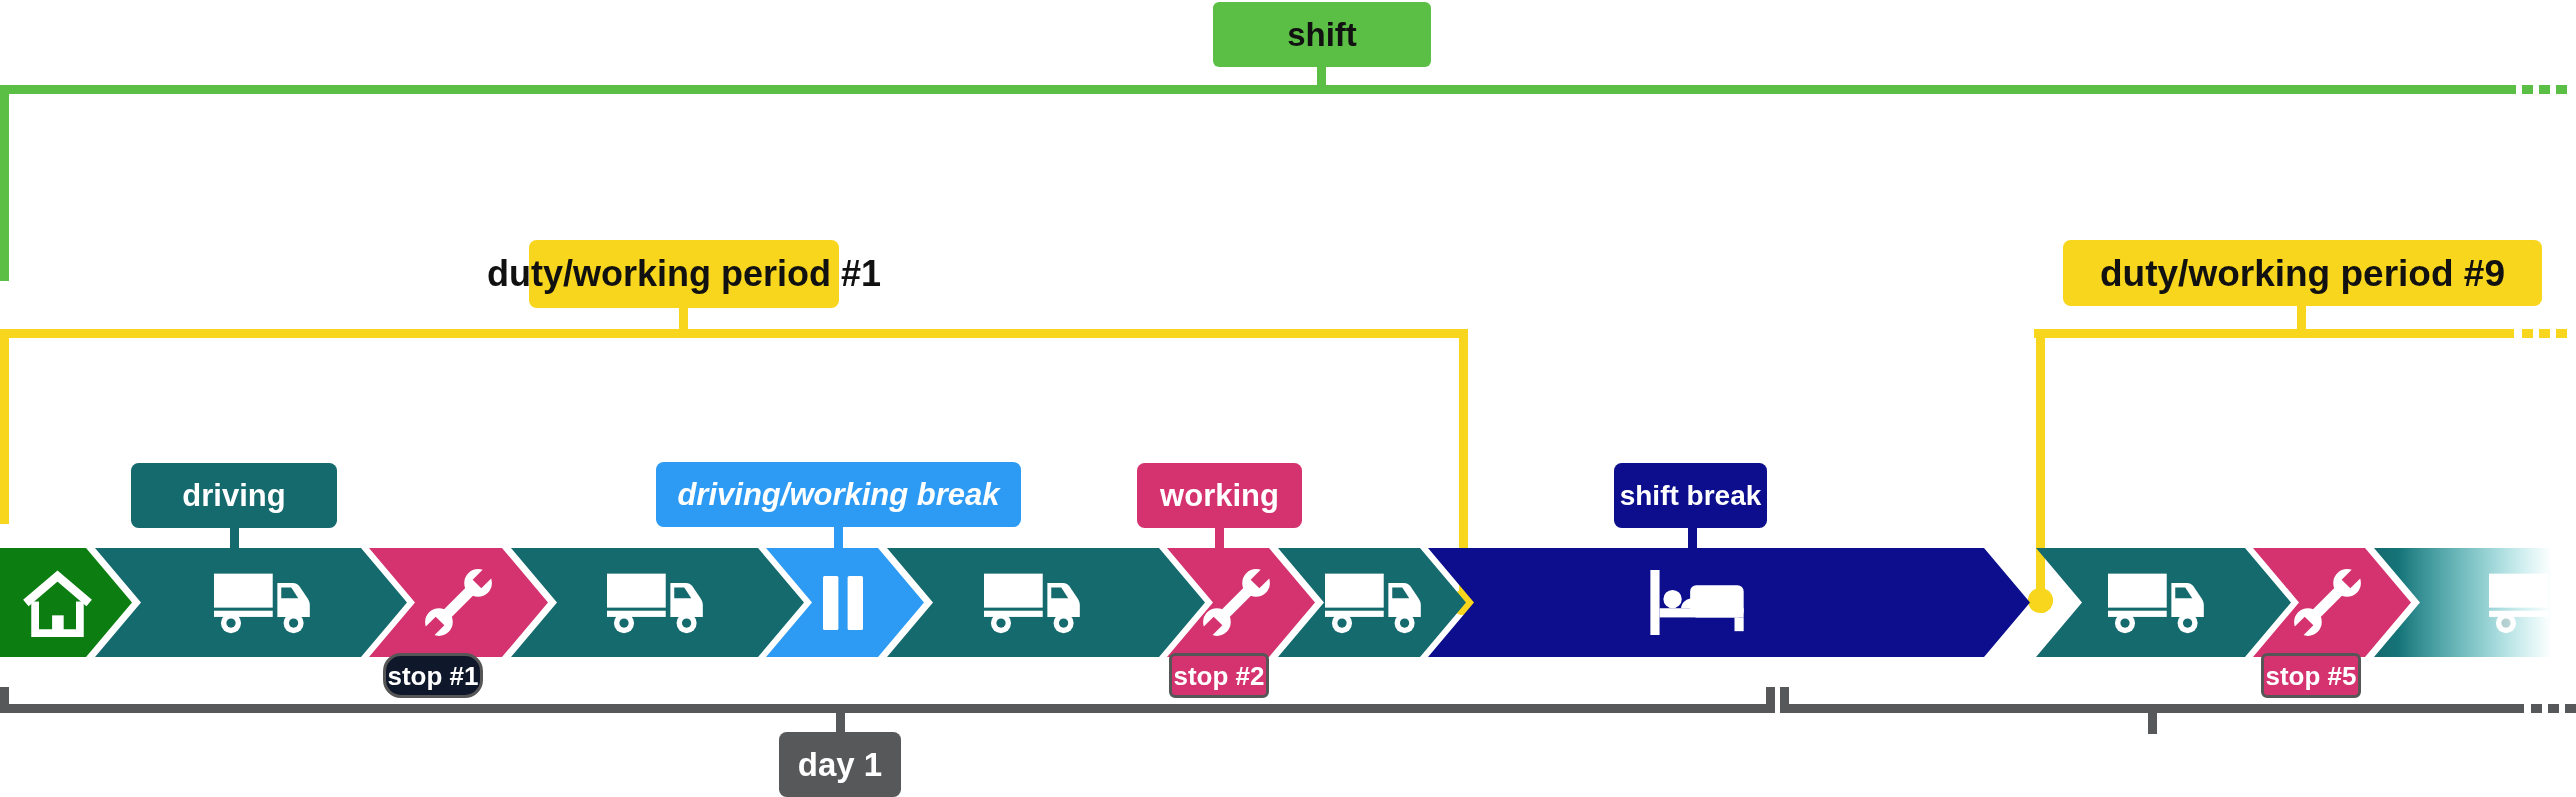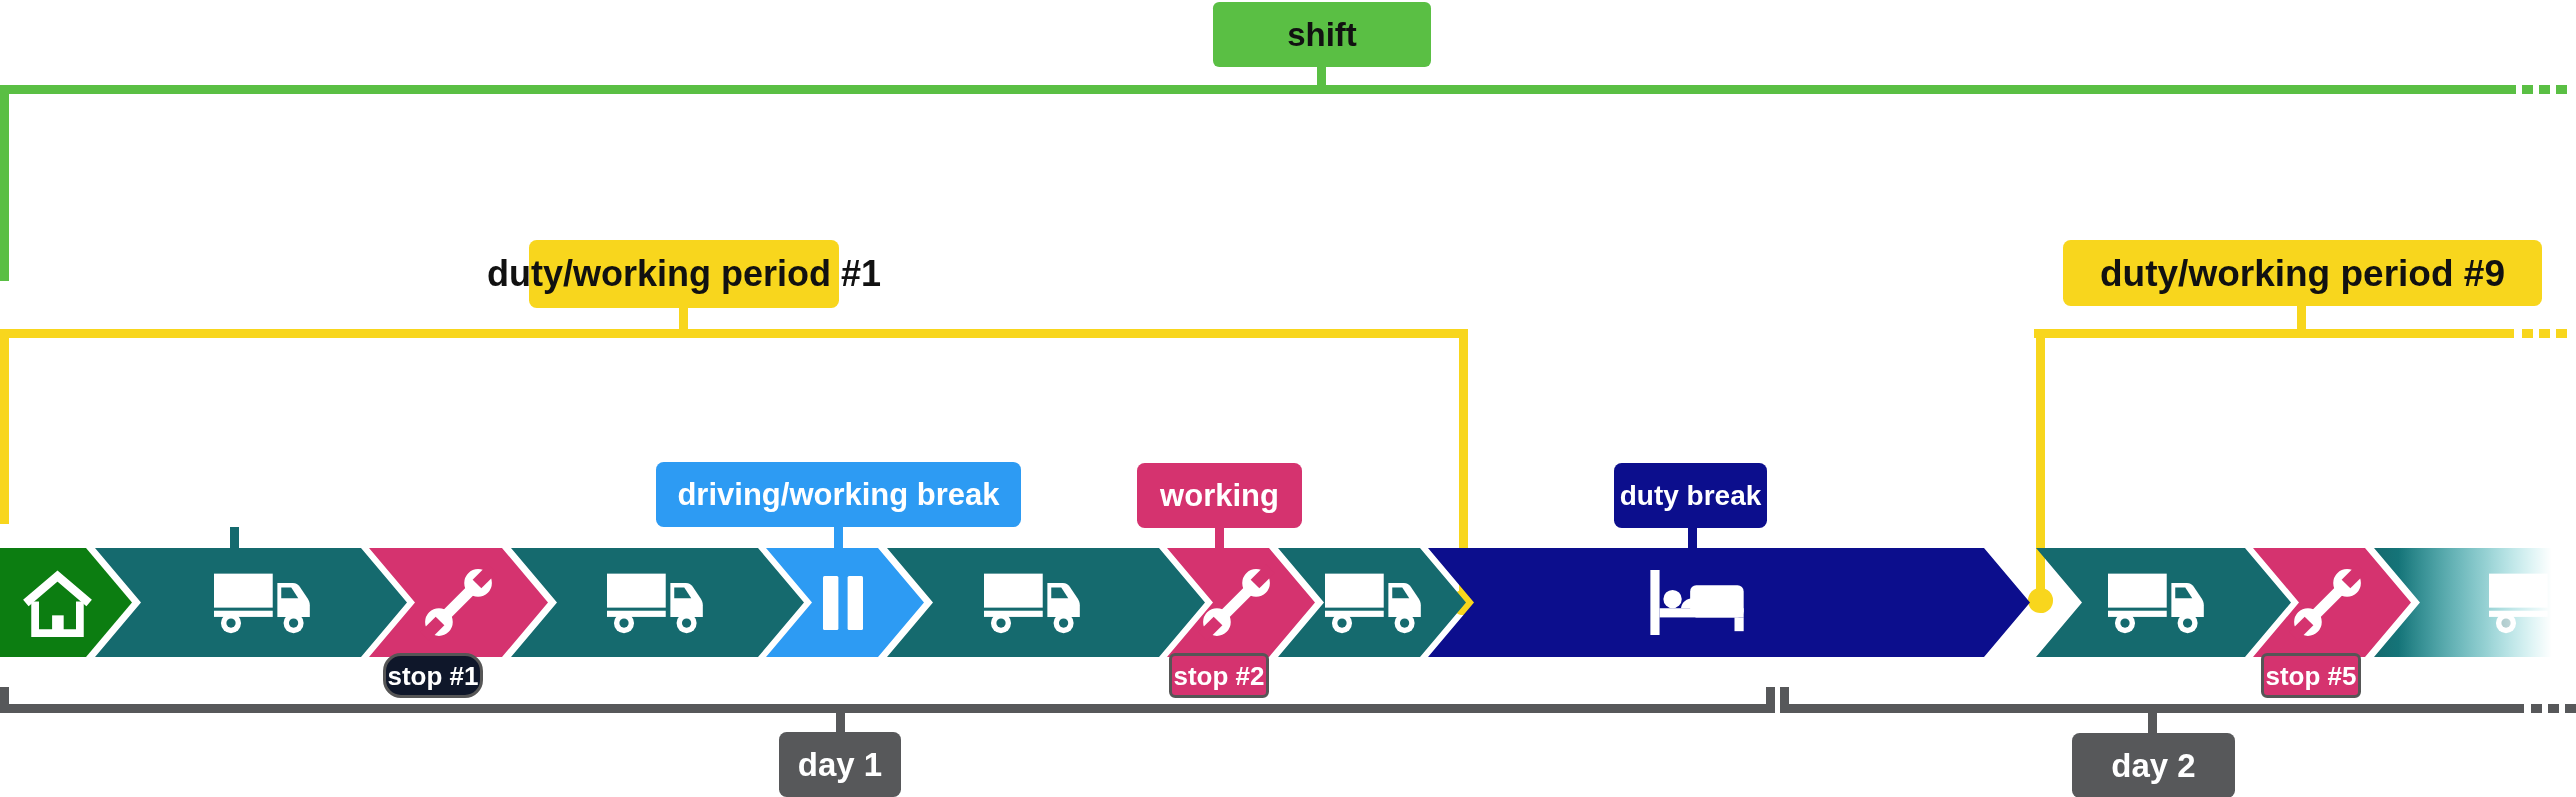--- a/index.html
+++ b/index.html
@@ -73,34 +73,37 @@
   <div class="dash" style="left: 2539px; top: 329px; width: 10.8px; height: 8.5px; background-color: rgb(248, 214, 29);"></div>
   <div class="dash" style="left: 2556px; top: 329px; width: 10.8px; height: 8.5px; background-color: rgb(248, 214, 29);"></div>
   <div class="vline" style="left: 2036px; top: 332px; width: 9.2px; height: 269px; background-color: rgb(248, 214, 29);"></div>
   <div class="dot" style="left: 2028px; top: 588px; width: 24.6px; height: 24.6px; background-color: rgb(248, 214, 29);"></div>
   <div class="stem" style="left: 2297px; top: 305px; width: 9.2px; height: 26px; background-color: rgb(248, 214, 29);"></div>
   <div class="label fs48" style="left: 2063px; top: 240px; width: 479px; height: 66px; background-color: rgb(248, 214, 29); color: rgb(17, 17, 17);">
     <span>duty/working period #9</span>
   </div>
 
   <div class="stem" style="left: 230px; top: 527px; width: 9.2px; height: 23px; background-color: rgb(21, 106, 110);"></div>
+  <div class="label fs40 white-text" style="left: 131px; top: 463px; width: 206px; height: 65px; background-color: rgb(21, 106, 110);">
+    <span>driving</span>
+  </div>
 
   <div class="stem" style="left: 834px; top: 526px; width: 9.2px; height: 24.6px; background-color: rgb(45, 155, 243);"></div>
-  <div class="label fs40 white-text" style="left: 656px; top: 462px; width: 365px; height: 65px; background-color: rgb(45, 155, 243);">
+  <div class="label fs40 white-text" style="left: 656px; top: 462px; width: 365px; height: 65px; background-color: rgb(45, 155, 243); font-style: italic;">
     <span>driving/working break</span>
   </div>
 
   <div class="stem" style="left: 1215px; top: 527px; width: 9.2px; height: 23px; background-color: rgb(213, 51, 111);"></div>
   <div class="label fs40 white-text" style="left: 1137px; top: 463px; width: 165px; height: 65px; background-color: rgb(213, 51, 111); text-align: center;">
     <span>working</span>
   </div>
 
   <div class="stem" style="left: 1688px; top: 527px; width: 9.2px; height: 23px; background-color: rgb(12, 14, 141);"></div>
   <div class="label fs36 white-text" style="left: 1614px; top: 463px; width: 153px; height: 65px; background-color: rgb(12, 14, 141);">
-    <span>duty break</span>
+    <span>shift break</span>
   </div>
 
   <div class="timeline" id="timeline">
       <div class="seg seg-first" style="left: 0px; width: 132px; --seg: #0c7d11; background: rgb(12, 125, 17);">
         <div class="seg-icon" style="left: 22px; top: 21px;"><svg viewBox="0 0 92 88" width="71" height="68">
      <path d="M5 44 L46 9 L87 44" fill="none" stroke="#fff" stroke-width="11" stroke-linejoin="miter"></path>
      <path d="M17 42 V83 H75 V42" fill="none" stroke="#fff" stroke-width="10"></path>
      <rect x="39" y="60" width="15" height="23" fill="#fff"></rect>
           </svg></div>
       </div>
@@ -247,18 +250,15 @@
   <div class="label fs46 white-text" style="left: 779px; top: 732px; width: 122px; height: 65px; background-color: rgb(87, 88, 90);">
     <span>day 1</span>
   </div>
 
   <div class="hline" style="left: 1780px; top: 704px; width: 744px; height: 9.2px; background-color: rgb(87, 88, 90);"></div>
   <div class="tick" style="left: 1780px; top: 687px; width: 9.2px; height: 26px; background-color: rgb(87, 88, 90);"></div>
   <div class="dash" style="left: 2531px; top: 704px; width: 10.8px; height: 9.2px; background-color: rgb(87, 88, 90);"></div>
   <div class="dash" style="left: 2548px; top: 704px; width: 10.8px; height: 9.2px; background-color: rgb(87, 88, 90);"></div>
   <div class="dash" style="left: 2565px; top: 704px; width: 10.8px; height: 9.2px; background-color: rgb(87, 88, 90);"></div>
   <div class="stem" style="left: 2148px; top: 713px; width: 9.2px; height: 21px; background-color: rgb(87, 88, 90);"></div>
-  <div class="label fs46 white-text" style="left: 2072px; top: 733px; width: 163px; height: 65px; background-color: rgb(87, 88, 90);">
-    <span>day 2</span>
-  </div>
 
 </div>
 
 
 </body></html>

